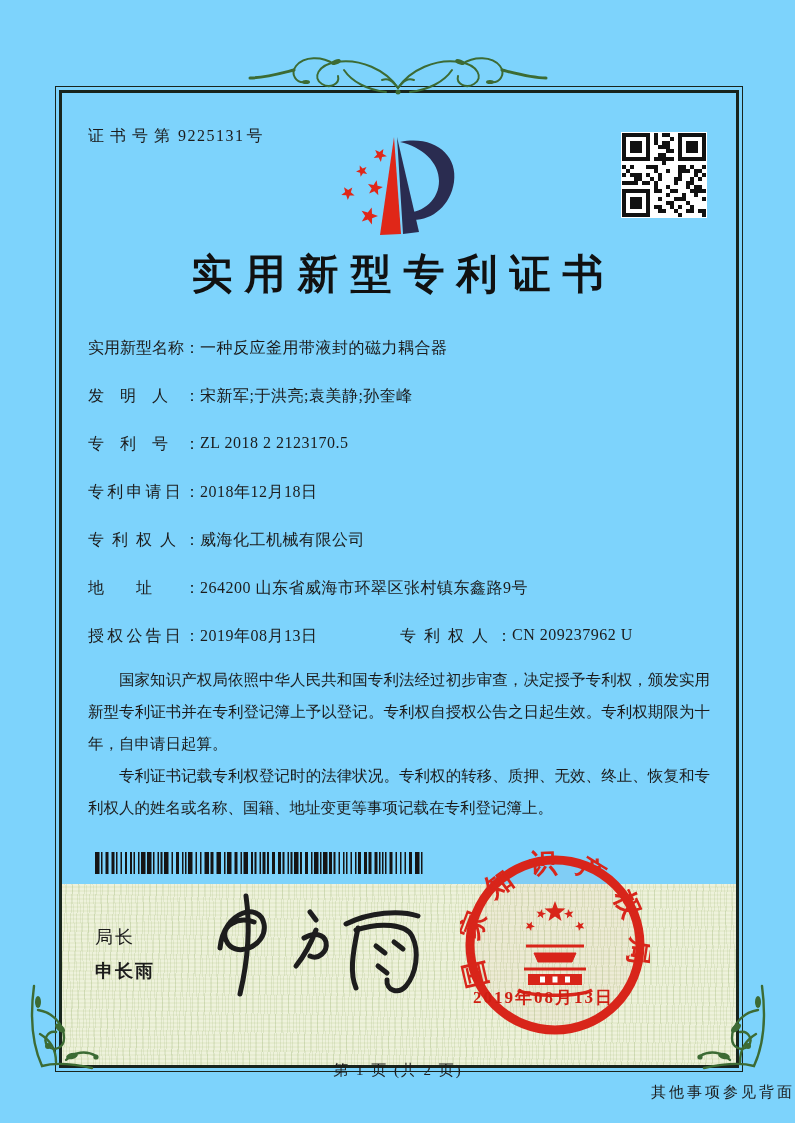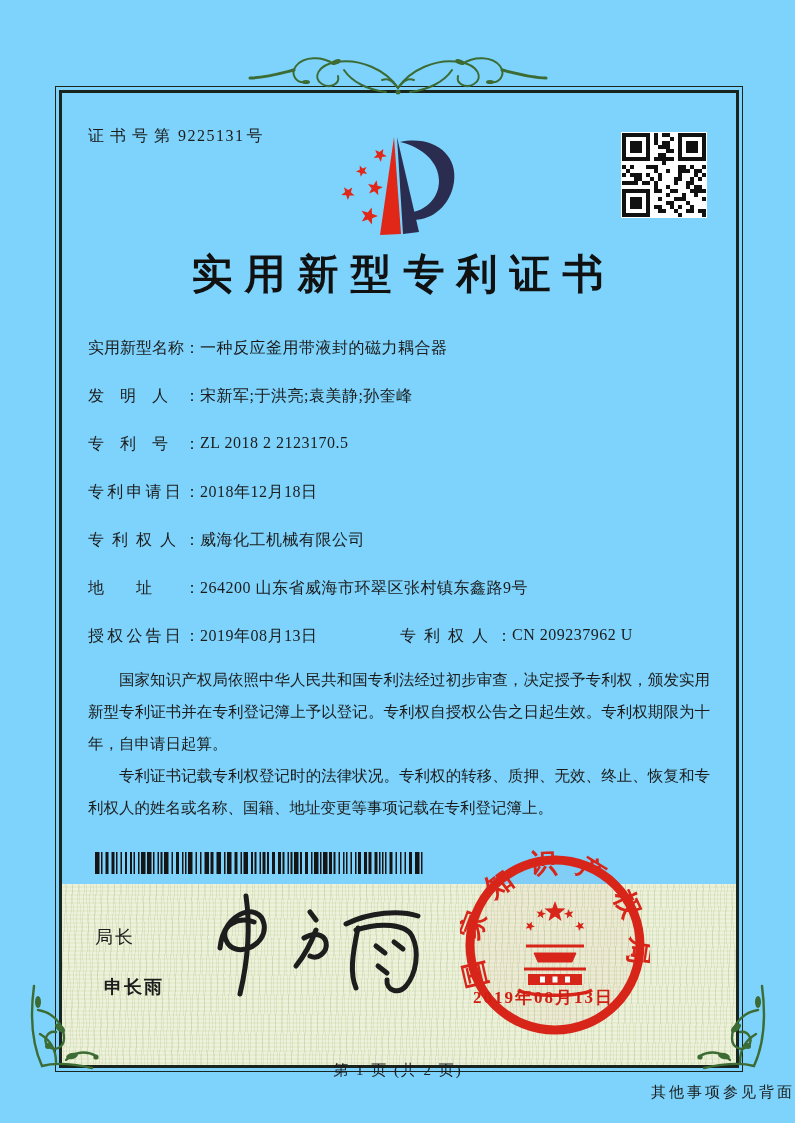--- a/index.html
+++ b/index.html
@@ -33,22 +33,22 @@
   .lbl{display:inline-block;width:112px;text-align:justify;text-align-last:justify;
     vertical-align:top;letter-spacing:0;}
   .val{display:inline-block;margin-left:0;letter-spacing:0.5px;}
   .pair2{position:absolute;left:312px;top:0;}
   .paras{position:absolute;left:88px;top:664px;width:622px;z-index:3;
     font-size:15.5px;line-height:32px;text-align:justify;}
   .paras p{margin:0;text-indent:2em;}
   .barcode{position:absolute;left:95px;top:852px;z-index:3;}
   .officer-title{position:absolute;left:95px;top:925px;z-index:3;
     font-family:"Liberation Sans","DejaVu Sans",sans-serif;font-weight:400;font-size:18px;letter-spacing:2px;}
-  .officer-name{position:absolute;left:104px;top:959px;z-index:3;
-    font-family:"Liberation Sans","DejaVu Sans",sans-serif;font-weight:700;font-size:18px;letter-spacing:2px;margin-top:16px;}
+  .officer-name{position:absolute;left:95px;top:959px;z-index:3;
+    font-family:"Liberation Sans","DejaVu Sans",sans-serif;font-weight:700;font-size:18px;letter-spacing:2px;}
   .signature{position:absolute;left:198px;top:890px;z-index:3;}
   .seal{position:absolute;left:460px;top:850px;z-index:3;}
   .seal-date{position:absolute;left:473px;top:986px;z-index:4;
     color:#cf1f12;font-weight:700;font-size:17px;letter-spacing:2px;}
   .page-footer{position:absolute;left:55px;top:1036px;width:686px;text-align:center;
     z-index:3;font-size:15px;letter-spacing:2px;margin-top:25px;}
   .back-note{position:absolute;left:0;top:1083px;width:795px;text-align:right;
     z-index:3;font-size:15px;letter-spacing:3px;}
   .ornament-top{position:absolute;left:50%;top:48px;transform:translateX(-50%);z-index:4;}
   .ornament-bl{position:absolute;left:26px;top:982px;z-index:4;}

